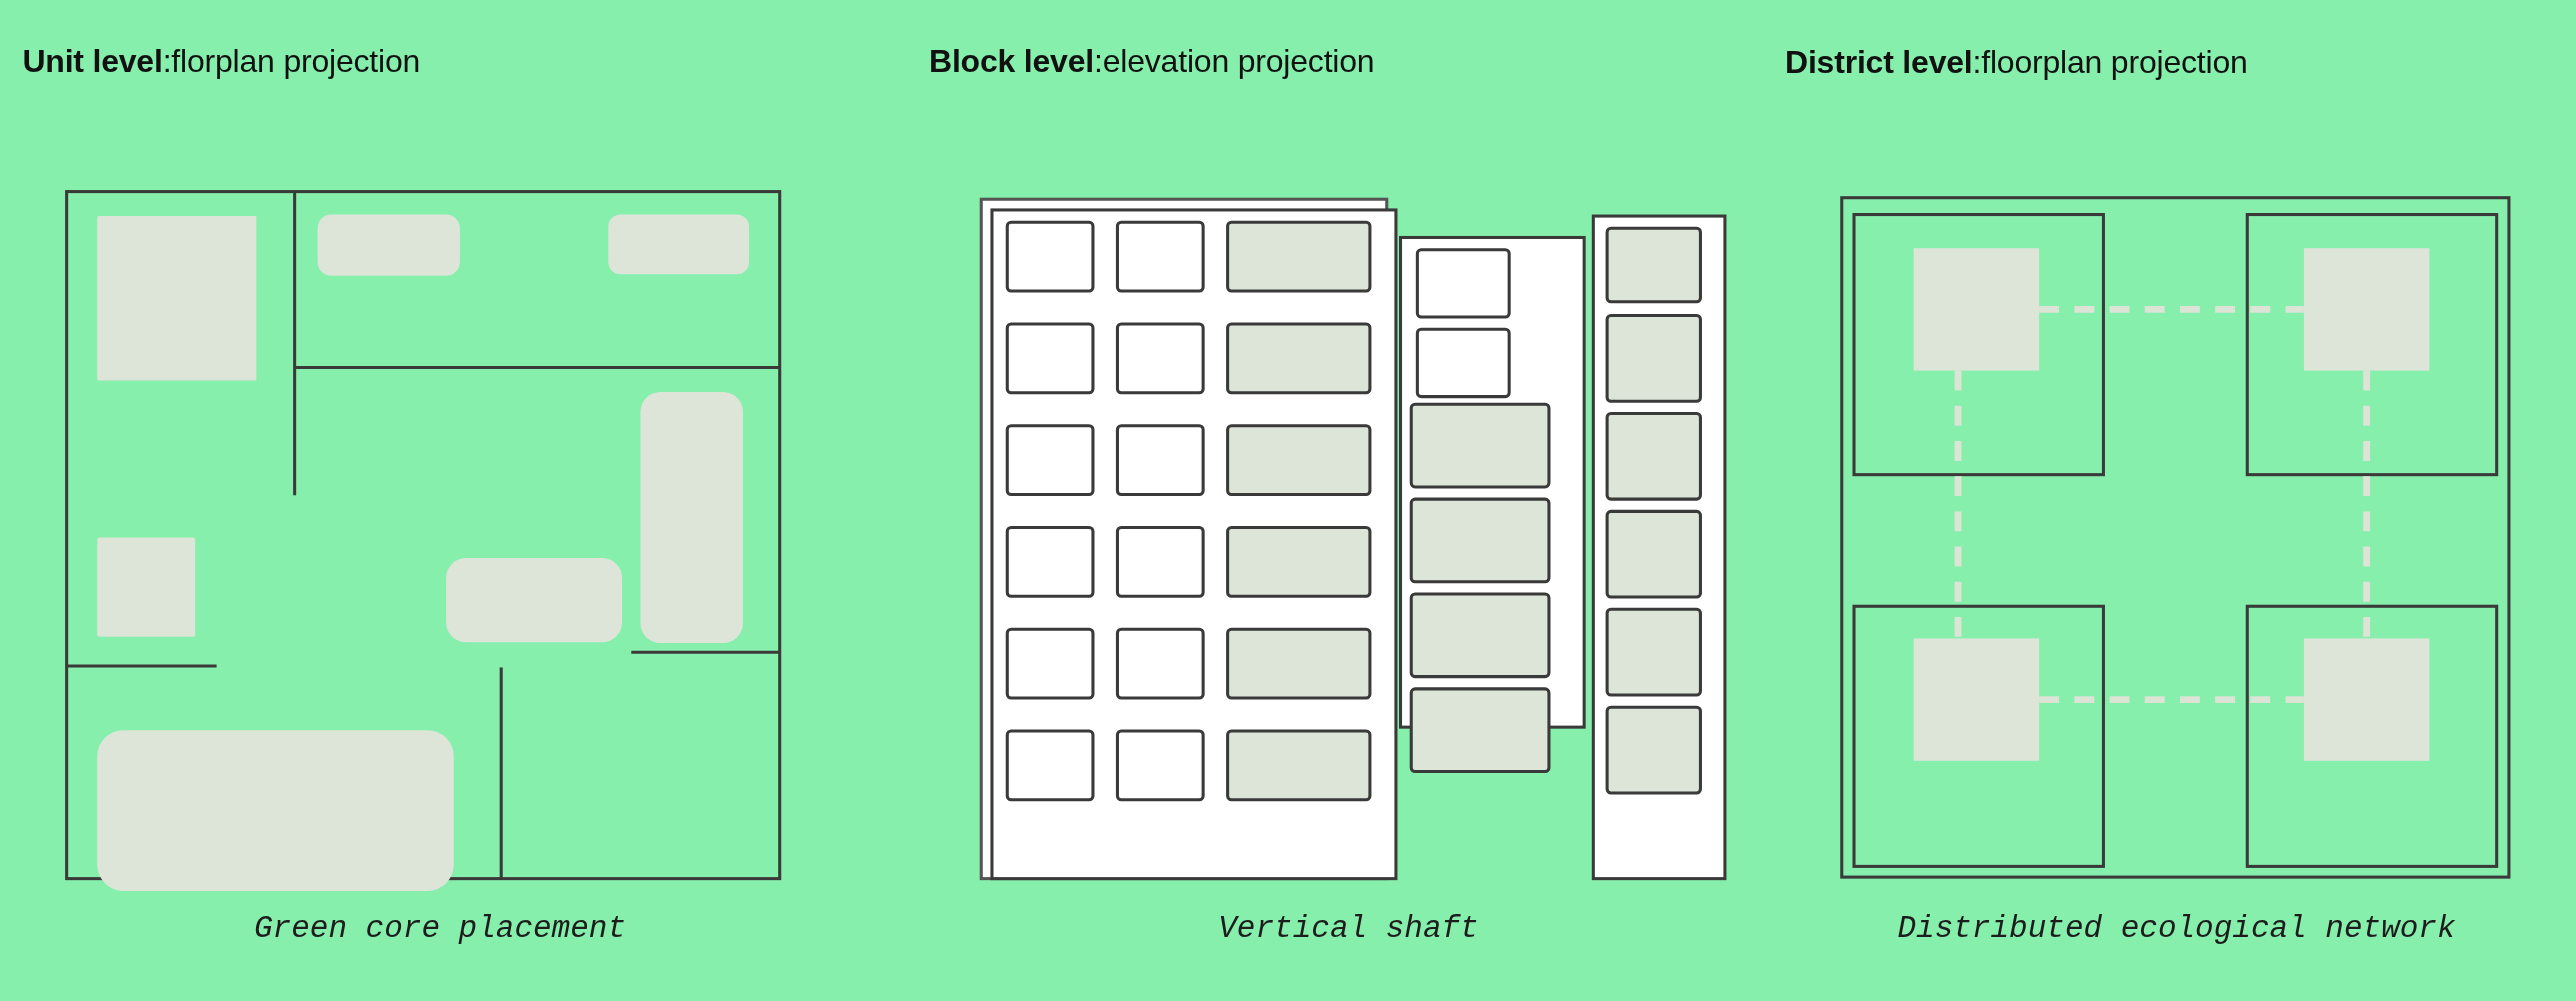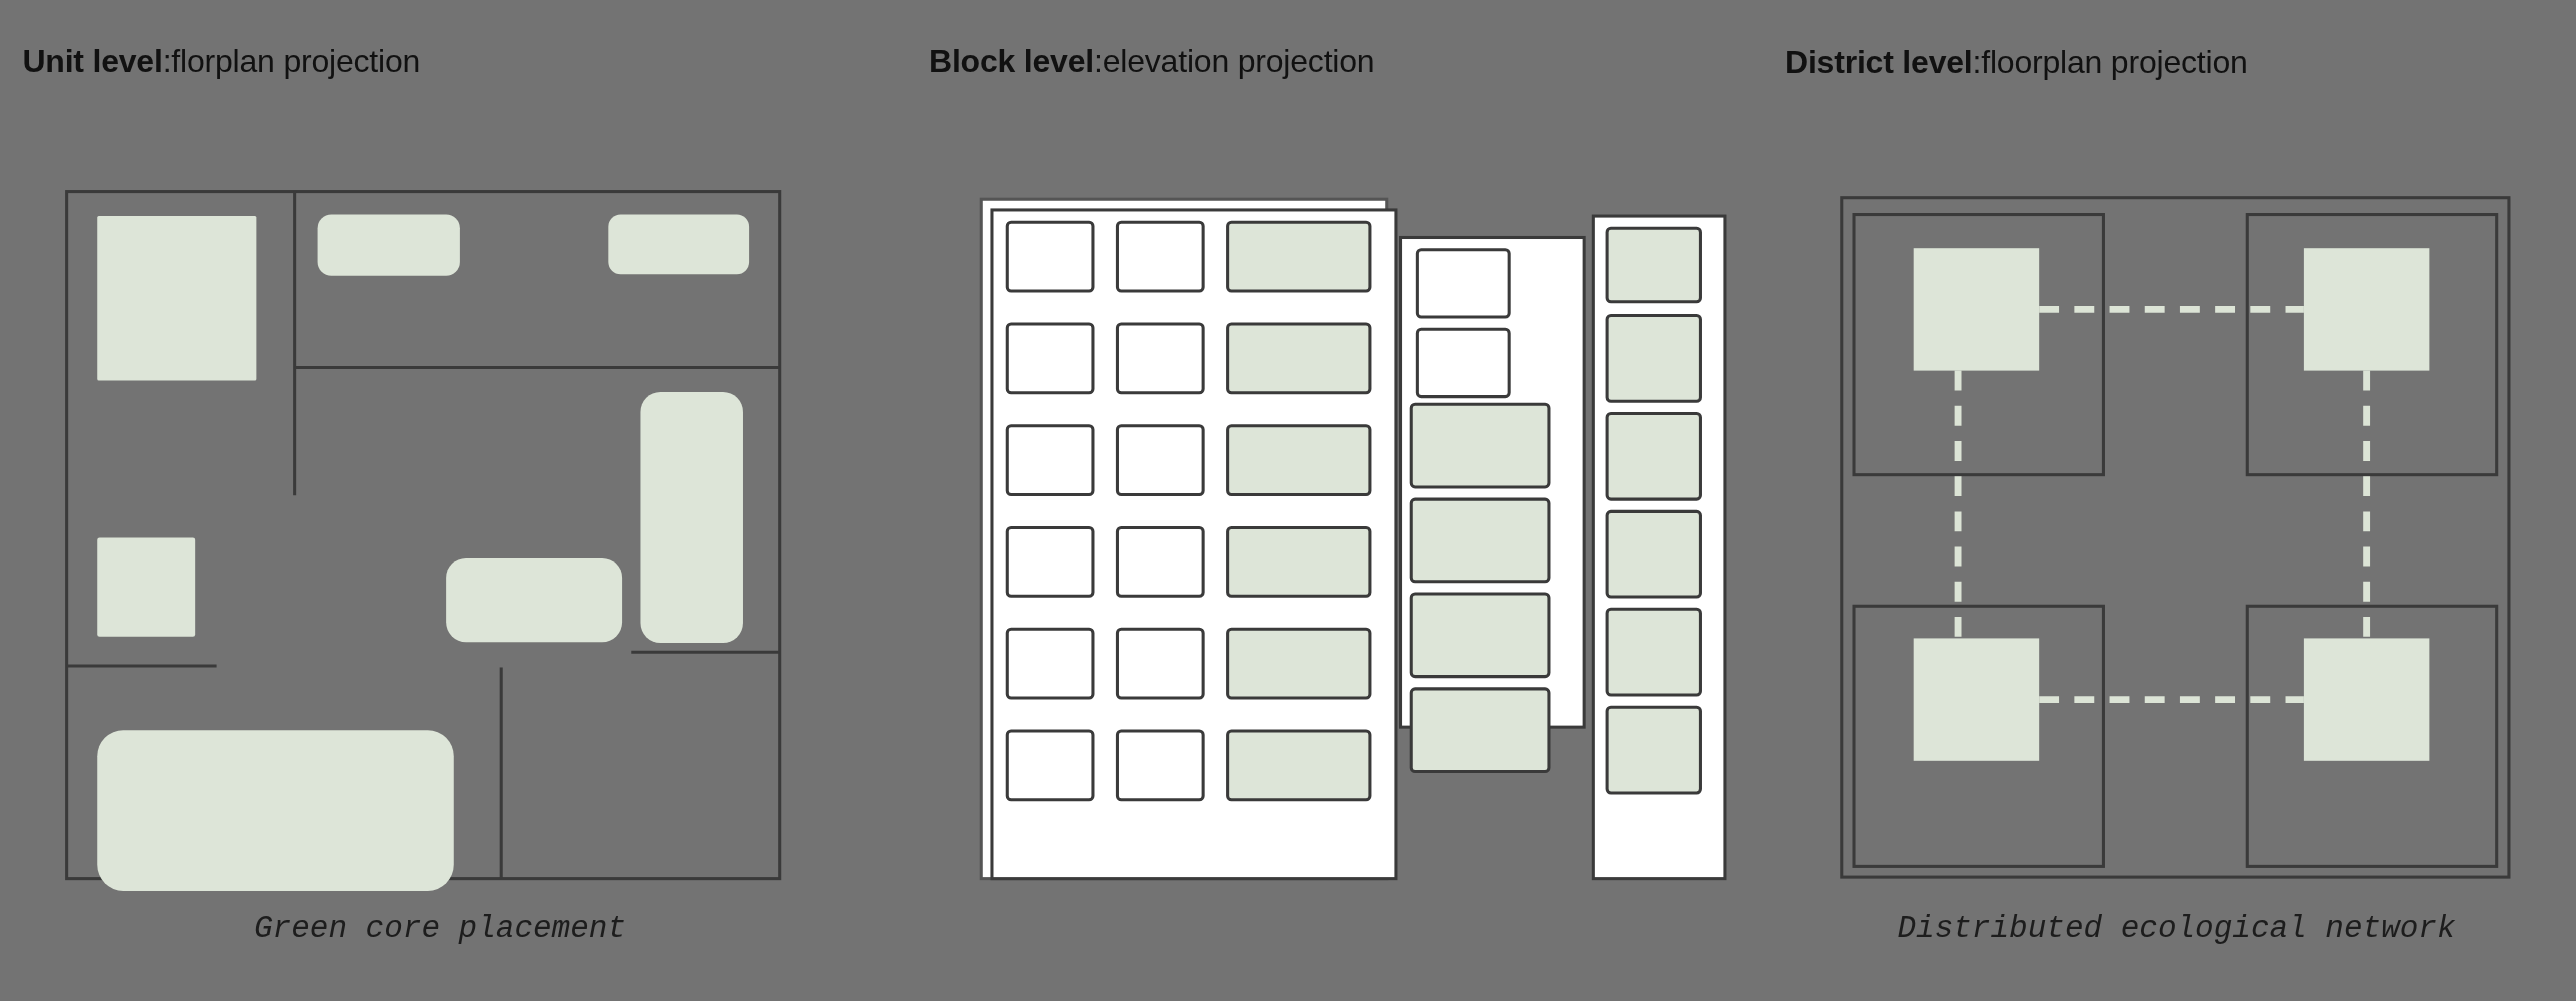--- a/index.html
+++ b/index.html
@@ -13,21 +13,21 @@
     height: 1001px;
     font-family: "Liberation Sans", sans-serif;
     color: #1b1b1b;
     overflow: hidden;
   }
 
   .board {
     position: relative;
     width: 2576px;
     height: 1001px;
-    background: #737373;
+    background: #86efac;
   }
 
   .panel {
     position: absolute;
     top: 0;
     height: 1001px;
   }
 
   #panel-unit     { left: 0px;    width: 880px; }
   #panel-block    { left: 900px; width: 897px; }
@@ -150,20 +150,21 @@
           <rect x="602" y="788" width="180" height="108" rx="5" ry="5" fill="#dde5d8" stroke="#3a3a3a" stroke-width="4"></rect>
           <rect x="858" y="186" width="122" height="96" rx="5" ry="5" fill="#dde5d8" stroke="#3a3a3a" stroke-width="4"></rect>
           <rect x="858" y="300" width="122" height="112" rx="5" ry="5" fill="#dde5d8" stroke="#3a3a3a" stroke-width="4"></rect>
           <rect x="858" y="428" width="122" height="112" rx="5" ry="5" fill="#dde5d8" stroke="#3a3a3a" stroke-width="4"></rect>
           <rect x="858" y="556" width="122" height="112" rx="5" ry="5" fill="#dde5d8" stroke="#3a3a3a" stroke-width="4"></rect>
           <rect x="858" y="684" width="122" height="112" rx="5" ry="5" fill="#dde5d8" stroke="#3a3a3a" stroke-width="4"></rect>
           <rect x="858" y="812" width="122" height="112" rx="5" ry="5" fill="#dde5d8" stroke="#3a3a3a" stroke-width="4"></rect>
         </svg>
     </div>
 
+    <div class="panel-caption">Vertical shaft</div>
   </section>
 
   <section class="panel" id="panel-district">
 
     <h2 class="panel-title">
       <span class="strong">District level</span><span class="light">:floorplan projection</span>
     </h2>
 
     <div class="panel-figure">
       <svg id="svg-district" width="799" height="811" viewBox="0 0 927 1060">

